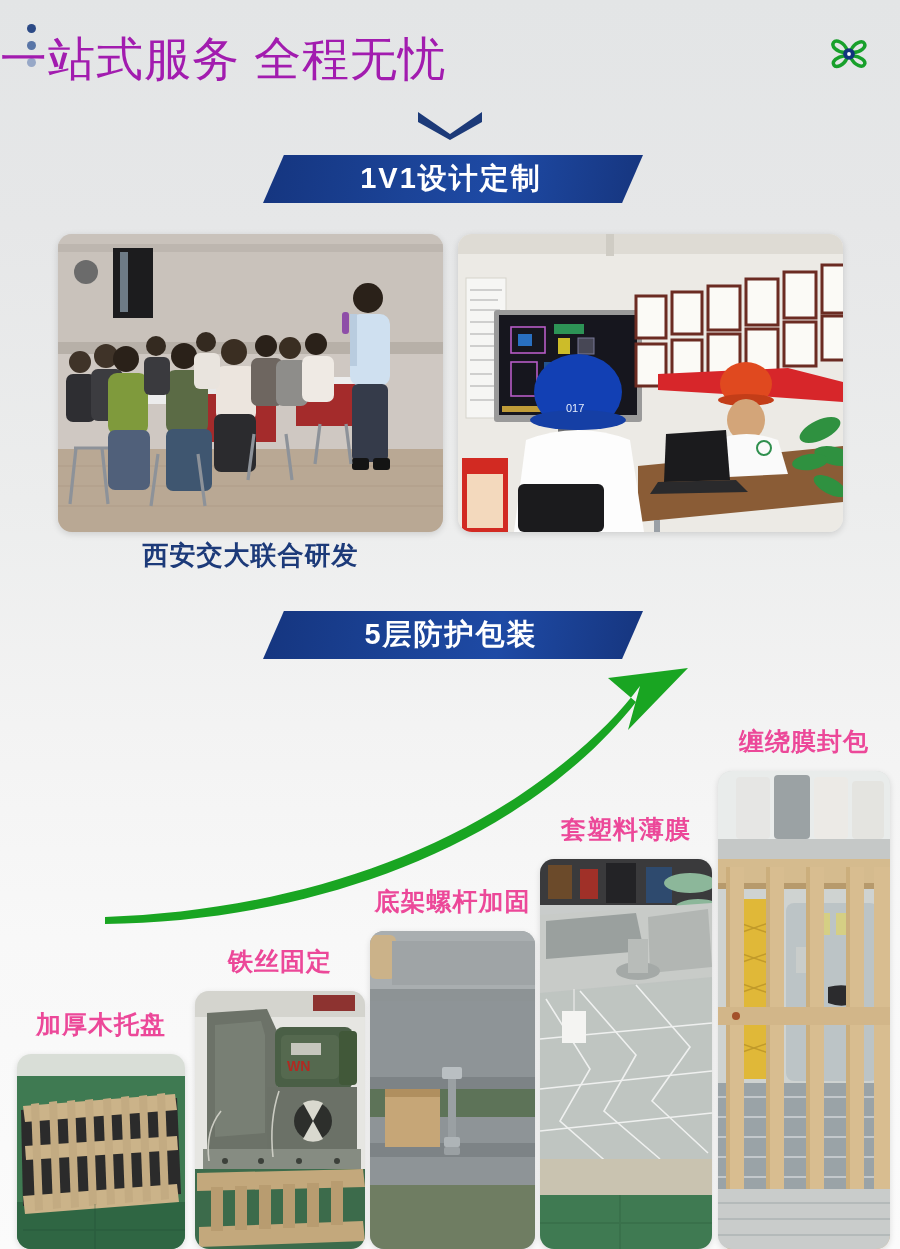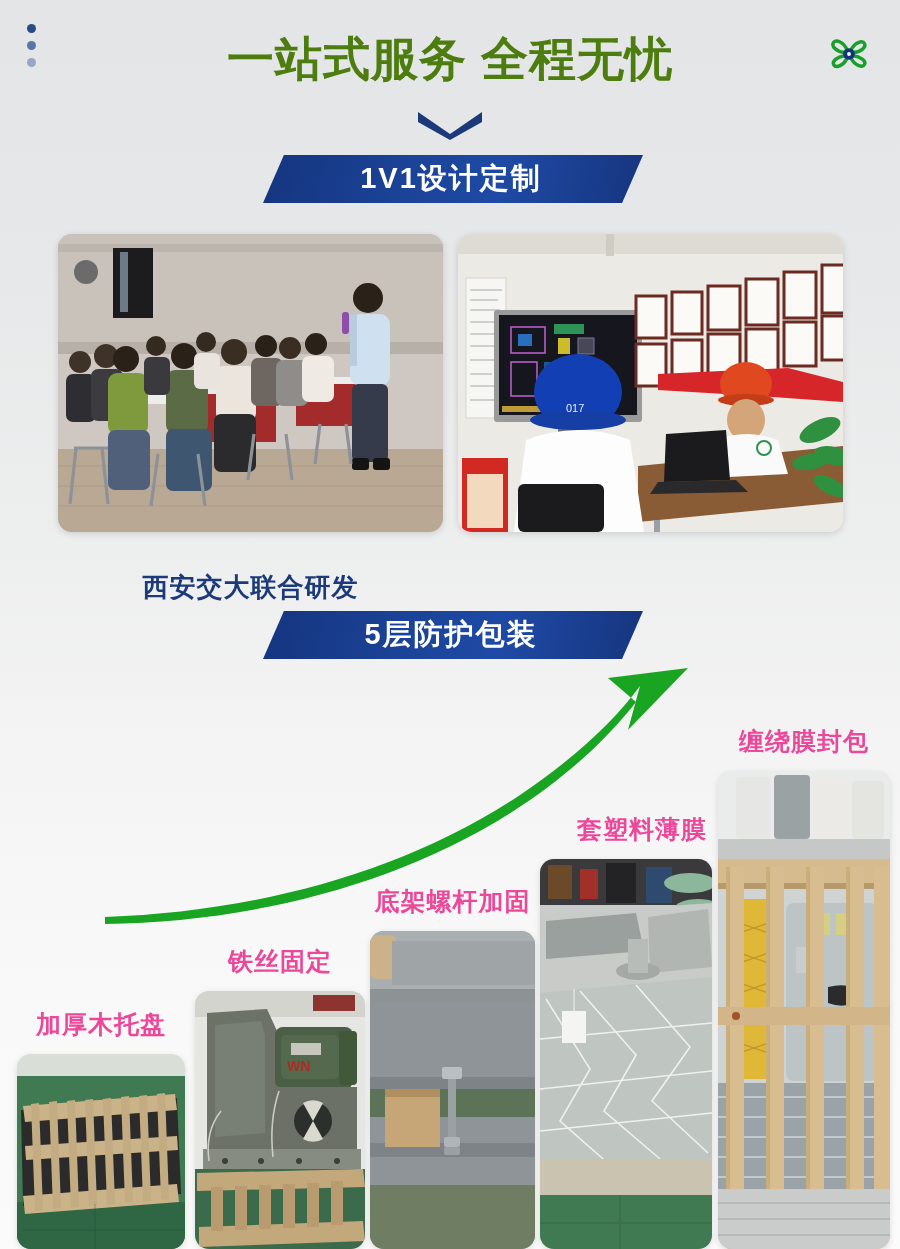--- a/index.html
+++ b/index.html
@@ -19,23 +19,22 @@
     display: flex; flex-direction: column; gap: 8px; align-items: center;
   }
   .dots i { display:block; width: 9px; height: 9px; border-radius: 50%; background: #2c4a86; }
   .dots i:nth-child(2) { background: #41619b; opacity: .85; }
   .dots i:nth-child(3) { background: #7e93bc; opacity: .75; }
 
   .logo { position: absolute; right: 27px; top: 30px; width: 48px; height: 48px; }
 
   .page-title {
     position: absolute; top: 32px; left: 0; width: 100%;
-    text-align: center;
-    font-size: 47px; font-weight: bold; letter-spacing: 1px;
-    color: #4d7c0f;
+    font-size: 47px; font-weight: normal; letter-spacing: 1px;
+    color: #a21caf;
     line-height: 1.15;
     font-family: "Liberation Sans", "DejaVu Sans", sans-serif;
   }
   .chevron { position: absolute; top: 108px; left: 0; width: 100%; display: flex; justify-content: center; }
 
   
   .banner {
     position: absolute;
     height: 48px;
     display: flex; align-items: center; justify-content: center;
@@ -51,21 +50,21 @@
   
   .photo-row { position: absolute; top: 234px; left: 0; width: 100%; height: 300px; }
   .photo-card {
     position: absolute; top: 0; width: 385px; height: 298px;
     border-radius: 14px; overflow: hidden;
     box-shadow: 0 2px 7px rgba(0,0,0,.14);
   }
   #photo-training { left: 58px; }
   #photo-design   { left: 458px; }
 
-  .cap-row { position: absolute; top: 538px; left: 0; width: 100%; height: 40px; margin-top: 32px; }
+  .cap-row { position: absolute; top: 538px; left: 0; width: 100%; height: 40px; }
   .caption {
     position: absolute; top: 0; width: 385px; text-align: center;
     font-size: 26px; font-weight: bold; color: #1c3a79; letter-spacing: 1px;
   }
   #cap-training { left: 58px; }
   #cap-design   { left: 458px; }
 
   
   .steps { position: absolute; left: 0; top: 660px; width: 900px; height: 589px; }
   .arrow-svg { position: absolute; left: 0; top: 0; width: 900px; height: 280px; }
@@ -90,21 +89,21 @@
 
   #step-0 .step-photo { width: 168px; height: 195px; }
   #step-1 .step-photo { width: 170px; height: 258px; text-align: center; }
   #step-2 .step-photo { width: 165px; height: 318px; }
   #step-3 .step-photo { width: 172px; height: 390px; }
   #step-4 .step-photo { width: 172px; height: 478px; }
 
   #step-0 .step-label { bottom: 208px; }
   #step-1 .step-label { bottom: 271px; }
   #step-2 .step-label { bottom: 331px; }
-  #step-3 .step-label { bottom: 403px; margin-left: 16px; }
+  #step-3 .step-label { bottom: 403px; }
   #step-4 .step-label { bottom: 491px; }
 
   .ph { position:absolute; inset:0; }
 </style>
 </head>
 <body>
 
 <div class="dots">
   <i></i>
   <i></i>

